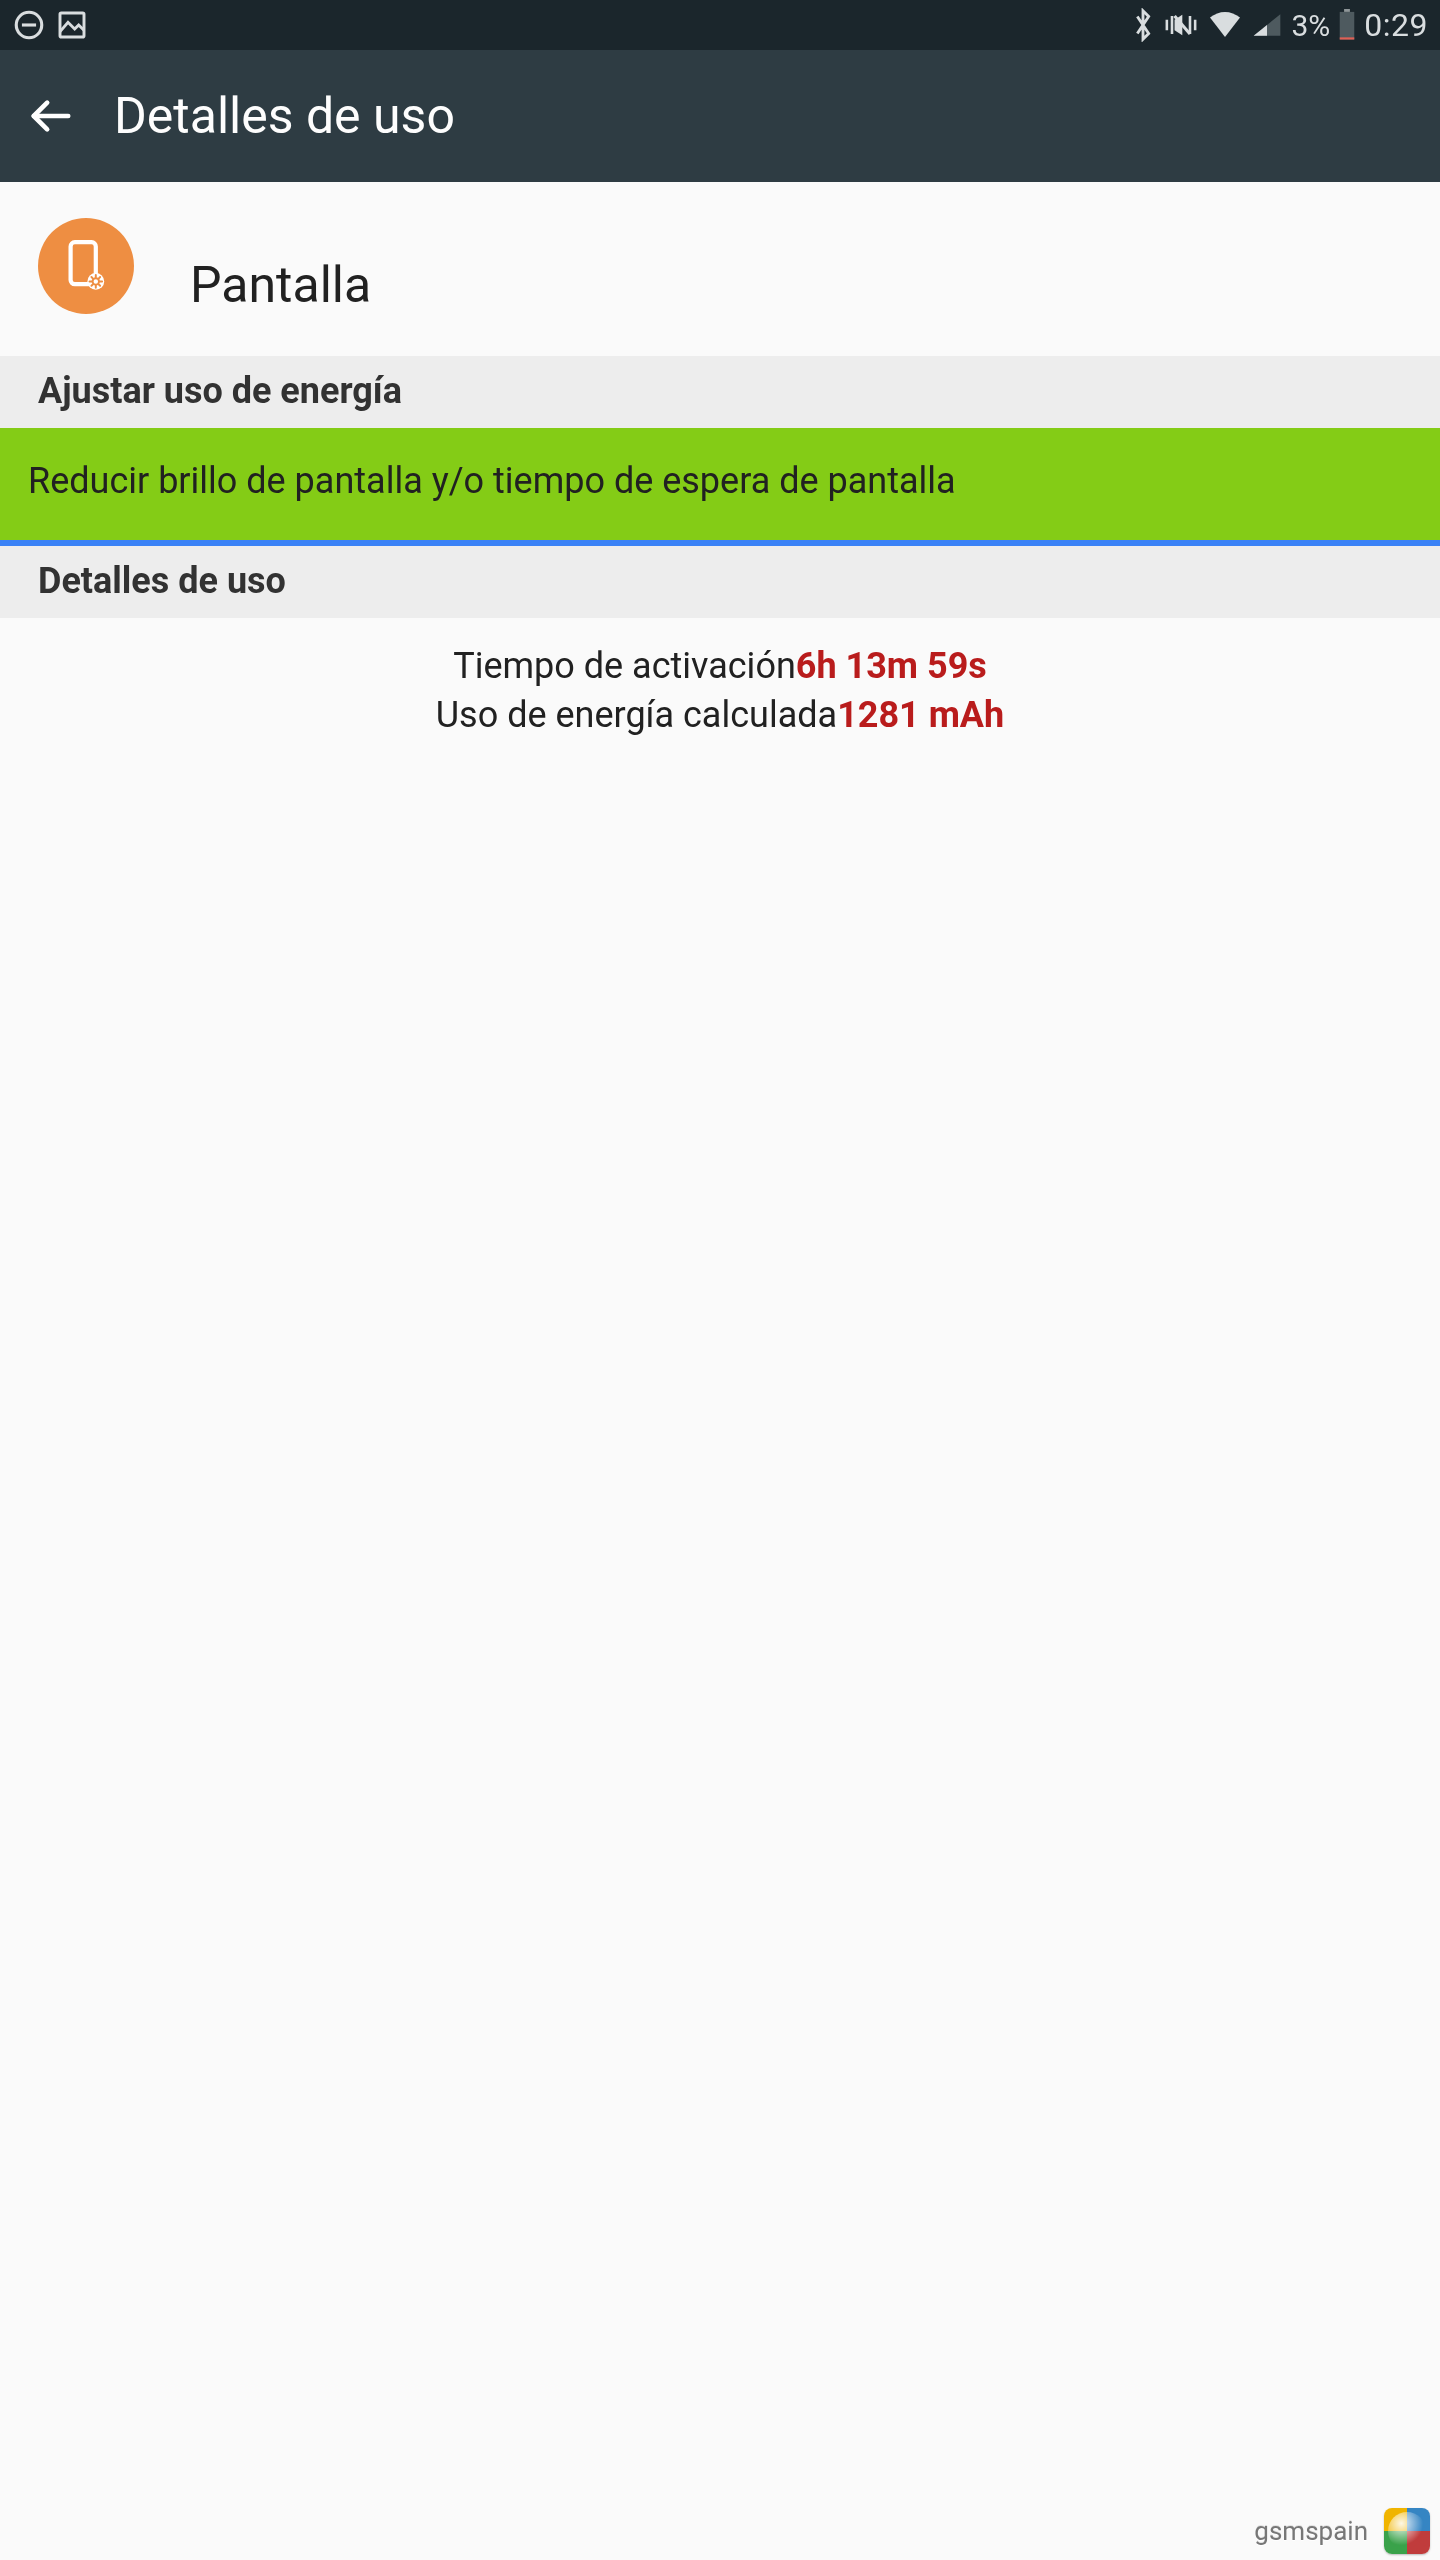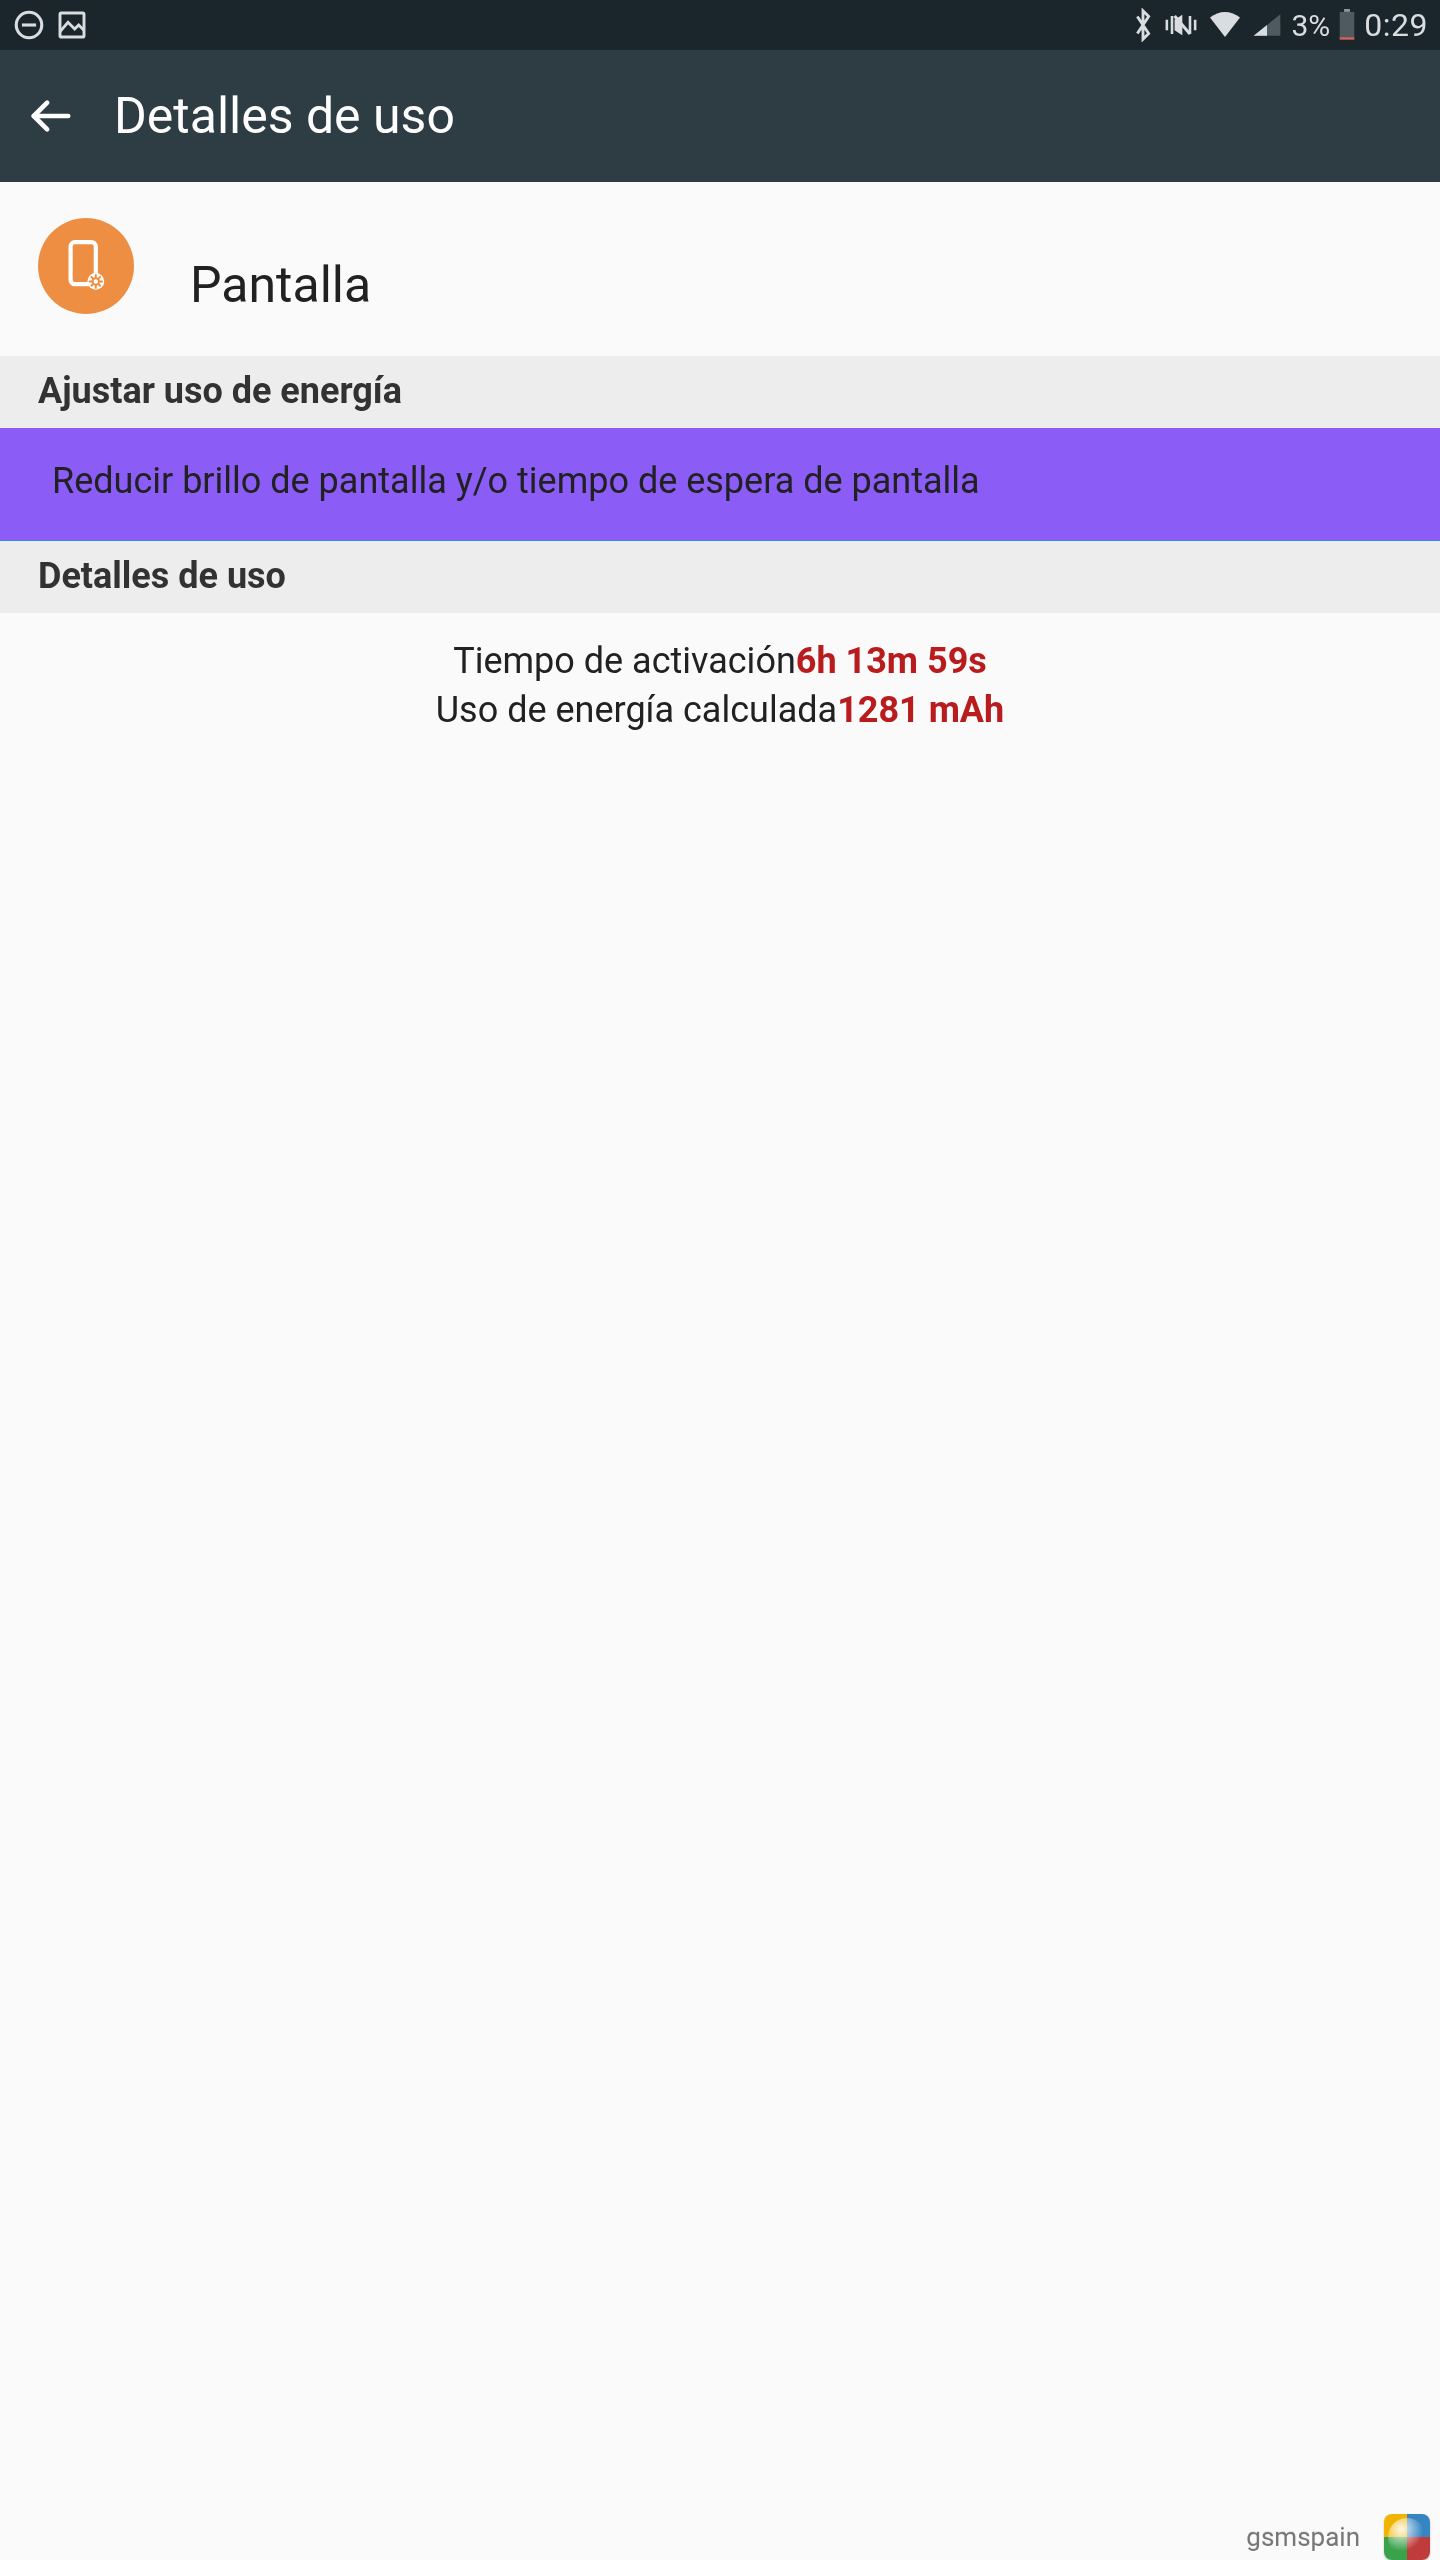--- a/index.html
+++ b/index.html
@@ -21,30 +21,30 @@
     
     
     .content { width: 100%; background: #fafafa; }
     
     .header-row { display: flex; align-items: flex-end; gap: 56px; padding: 36px 38px 42px; background: #fafafa; }
     .app-icon-badge { width: 96px; height: 96px; border-radius: 50%; background: #ee8e42; display: flex; align-items: center; justify-content: center; }
     .header-title { font-size: 50px; font-weight: 400; color: #212121; }
     
     .section-header { background: #ededed; padding: 14px 38px 16px; font-size: 36px; font-weight: 700; color: #323232; }
     
-    .item-block { background: #8b5cf6; padding: 30px 52px 36px; border-bottom: 1px solid #3b82f6; }
+    .item-block { background: #84cc16; padding: 30px 28px 36px; border-bottom: 6px solid #3b82f6; }
     .item-block .primary { font-size: 36px; color: #212121; line-height: 1.28; }
     
     .details-list { background: #fafafa; padding: 24px 38px 36px; }
     .detail-row { display: flex; justify-content: center; font-size: 36px; line-height: 1.35; }
     .detail-row .label { color: #212121; }
     .detail-row .value { color: #b91c1c; font-weight: bold; }
     
     
-    .watermark { position: absolute; right: 10px; bottom: 0; display: flex; align-items: center; gap: 24px; font-size: 26px; color: #888; }
+    .watermark { position: absolute; right: 10px; bottom: 6px; display: flex; align-items: center; gap: 16px; font-size: 26px; color: #888; }
     .wm-logo { width: 46px; height: 46px; border-radius: 8px; position: relative; overflow: hidden; box-shadow: 0 1px 2px rgba(0,0,0,0.25); }
     .wm-q { position: absolute; width: 50%; height: 50%; }
     .wm-q.tl { top:0; left:0; background:#f0b400; }
     .wm-q.tr { top:0; right:0; background:#3585c3; }
     .wm-q.bl { bottom:0; left:0; background:#3aa24a; }
     .wm-q.br { bottom:0; right:0; background:#c03c3c; }
     .wm-logo::after { content:""; position:absolute; inset:4px; border-radius:50%; background: radial-gradient(circle at 35% 30%, rgba(255,255,255,0.9), rgba(255,255,255,0) 60%); }
     .wm-text-shadow { color:#777; text-shadow: 0 1px 0 #fff, 0 -1px 0 rgba(0,0,0,0.1); }
   </style>
 </head>

